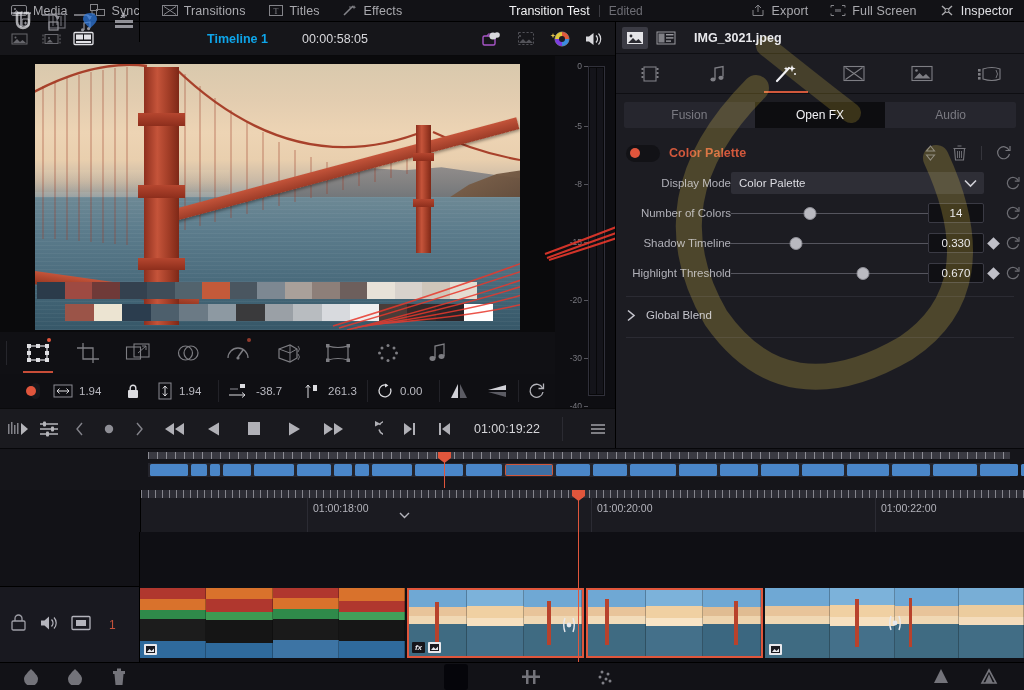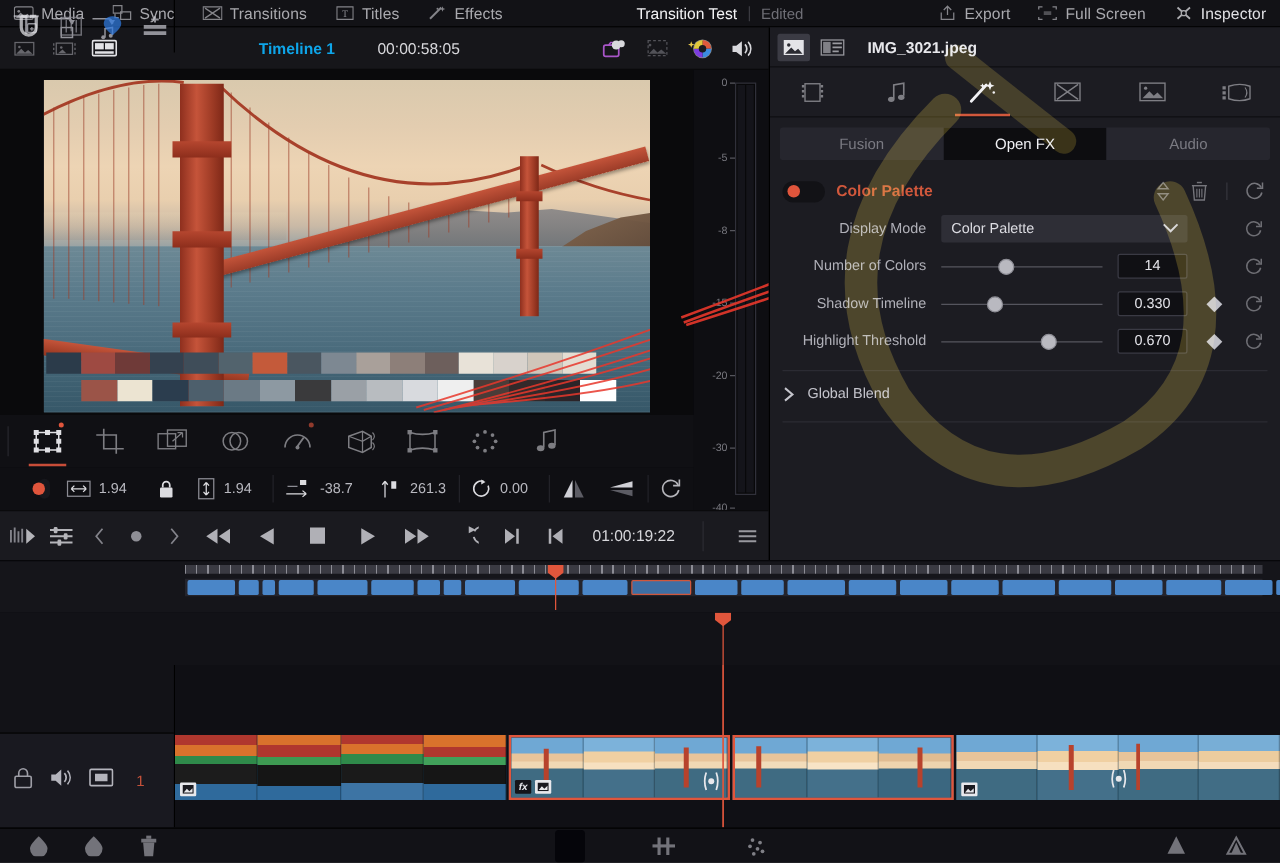--- a/index.html
+++ b/index.html
@@ -148,21 +148,21 @@
     font-size:12px; color:#7a7a82;}
   .seg div.on{ background:#0d0d10; color:#f0f0f4;}
   .fxhdr{ display:flex; align-items:center; height:30px; margin-top:10px; padding:0 10px; gap:9px;}
   .sw{ width:34px; height:17px; border-radius:9px; background:#121216; position:relative;}
   .sw i{ position:absolute; left:4px; top:3.5px; width:10px; height:10px; border-radius:50%; background:#e0553c;}
   .fxname{ font-size:12.5px; color:#d1583c; font-weight:bold;}
   .fxsp{ flex:1;}
   .fxico{ width:20px; height:20px; display:flex; align-items:center; justify-content:center; opacity:.6;}
   .vdiv{ width:1px; height:14px; background:#35353c; margin:0 3px;}
 
-  .prow{ display:flex; align-items:center; height:30px; padding:0 10px; gap:12px;}
+  .prow{ display:flex; align-items:center; height:30px; padding:0 0; gap:0;}
   .plabel{ width:115px; text-align:right; font-size:11.5px; color:#b0b0b8;}
   .dropdown{ flex:1; height:22px; background:#2e2e36; border-radius:2px;
     display:flex; align-items:center; padding:0 8px; position:relative;}
   .dropdown span{ font-size:11.5px; color:#dcdce2;}
   .dropdown .cv{ position:absolute; right:7px; top:6px;}
   .slider{ flex:1; height:22px; position:relative; display:flex; align-items:center;}
   .strack{ position:absolute; left:0; right:0; height:1px; background:#55555e;}
   .sknob{ position:absolute; width:13px; height:13px; border-radius:50%;
     background:#b9b9c0; border:1px solid #8d8d95; transform:translateX(-50%);}
   .numbox{ width:56px; height:20px; background:#101014; border:1px solid #3a3a44;
@@ -203,21 +203,21 @@
   .ruler-div{ position:absolute; top:8px; bottom:0; width:1px; background:#2b2b33;}
 
   .tl-body{ position:absolute; left:0; top:532px; width:1024px; height:130px; background:#0f0f13;}
   .track-hdr{ position:absolute; left:0; top:0; width:140px; height:130px;
     background:#141419; border-right:1px solid #000;}
   .th-blank{ height:55px; border-bottom:1px solid #000; background:#121217;}
   .th-row{ height:75px; display:flex; align-items:center; gap:12px; padding-left:10px; background:#191920;}
   .th-num{ font-size:12px; color:#c4513a; margin-left:6px;}
   .track-area{ position:absolute; left:140px; top:0; right:0; height:130px; background:#101015;}
   .ta-upper{ position:absolute; left:0; top:0; width:100%; height:55px; background:#0f0f14;}
-  .clip{ position:absolute; top:56px; height:52px; overflow:hidden; background:#0c4a6e; }
+  .clip{ position:absolute; top:56px; height:70px; overflow:hidden; background:#ef4444; }
   .clip.sel{ border:2px solid #e0563c; }
   .thumbstrip{ position:absolute; inset:0; display:flex;}
   .thumbstrip .t{ flex:1; height:100%; position:relative; overflow:hidden; border-right:1px solid rgba(0,0,0,.25);}
   .badge{ position:absolute; bottom:3px; width:13px; height:11px; background:#e8e8ec; border-radius:1px;
     display:flex; align-items:center; justify-content:center;}
   .badge.fx{ background:#15151a; color:#e8e8ec; font-size:8px; font-style:italic; font-weight:bold;}
   .audio-ico{ position:absolute; top:26px; width:16px; height:18px; }
 
   .playhead{ position:absolute; width:1px; background:#e0563c; }
   .ph-head{ position:absolute; width:13px; height:11px; background:#e0563c; margin-left:-6px;
@@ -1064,20 +1064,32 @@
         </svg>
       </div>
     <div class="tb2">
         <svg width="22" height="20" viewBox="0 0 22 20">
           <rect x="2" y="9" width="18" height="3" fill="#c4c4cc"></rect>
           <rect x="2" y="14" width="18" height="3" fill="#c4c4cc"></rect>
           <path d="M11 2 v5 M8 4.5 h6" stroke="#c4c4cc" stroke-width="1.6"></path>
         </svg>
       </div>
   </div>
+  <div class="ruler">
+    <div class="ruler-ticks"></div>
+    <div class="ruler-div" style="left:166px"></div>
+    <div class="ruler-div" style="left:450px"></div>
+    <div class="ruler-div" style="left:734px"></div>
+    <div class="ruler-lbl" style="left:172px">01:00:18:00</div>
+    <span style="position:absolute;left:258px;top:15px"><svg width="11" height="7" viewBox="0 0 11 7">
+          <path d="M1 1 L5.5 5.5 L10 1" fill="none" stroke="#b4b4bc" stroke-width="1.4"></path>
+        </svg></span>
+    <div class="ruler-lbl" style="left:456px">01:00:20:00</div>
+    <div class="ruler-lbl" style="left:740px">01:00:22:00</div>
+  </div>
 
   <div class="tl-body">
     <div class="track-hdr">
       <div class="th-blank"></div>
       <div class="th-row">
         <span><svg width="17" height="19" viewBox="0 0 17 19">
               <rect x="2" y="8" width="13" height="9" rx="1.2" fill="none" stroke="#9e9ea6" stroke-width="1.3"></rect>
               <path d="M5 8 V5.5 a3.5 3.5 0 0 1 7 0 V8" fill="none" stroke="#9e9ea6" stroke-width="1.3"></path>
             </svg></span>
         <span><svg width="20" height="18" viewBox="0 0 20 18">

